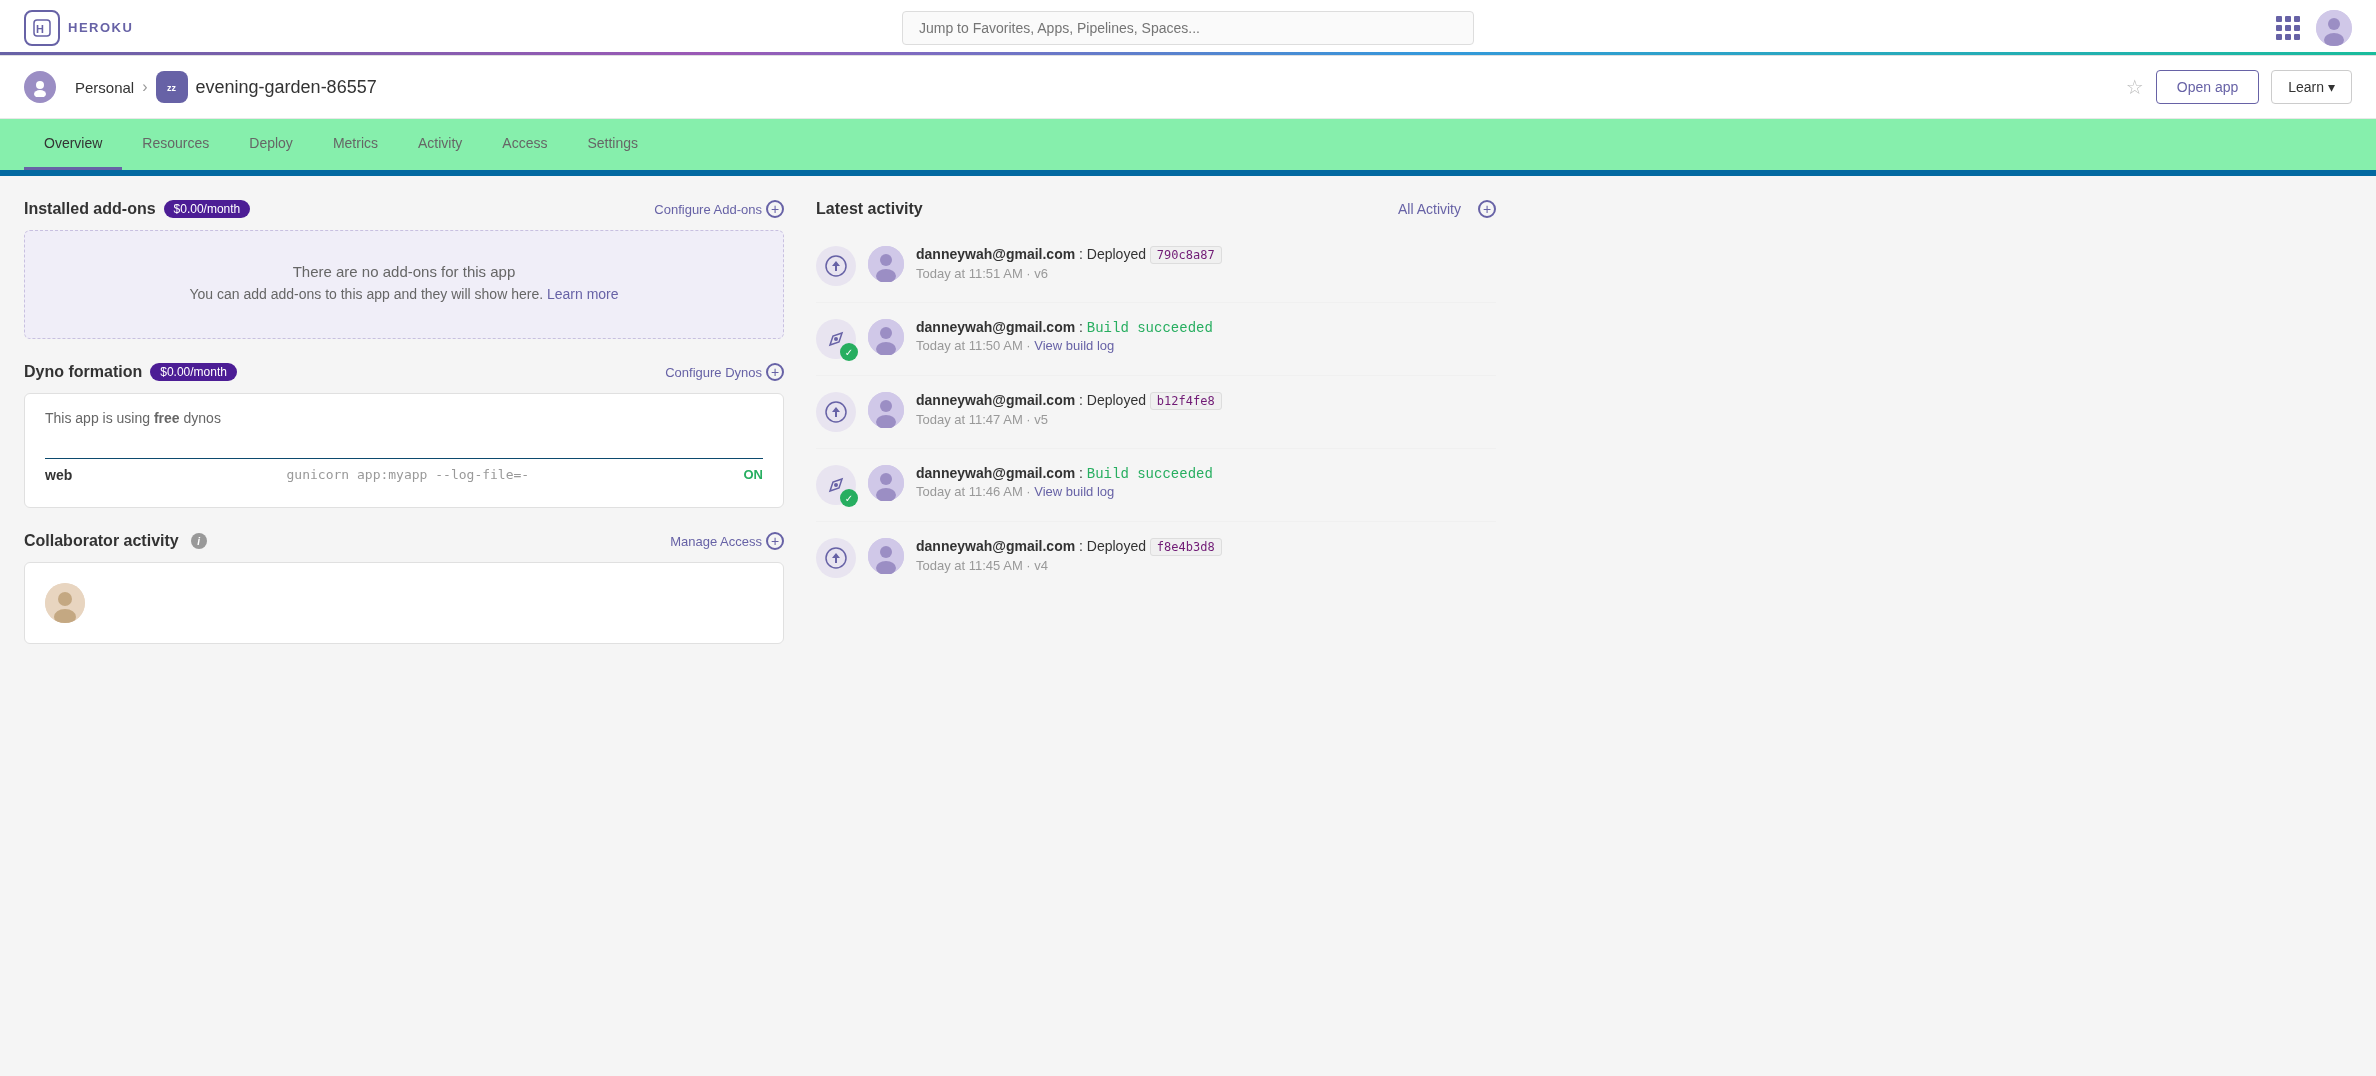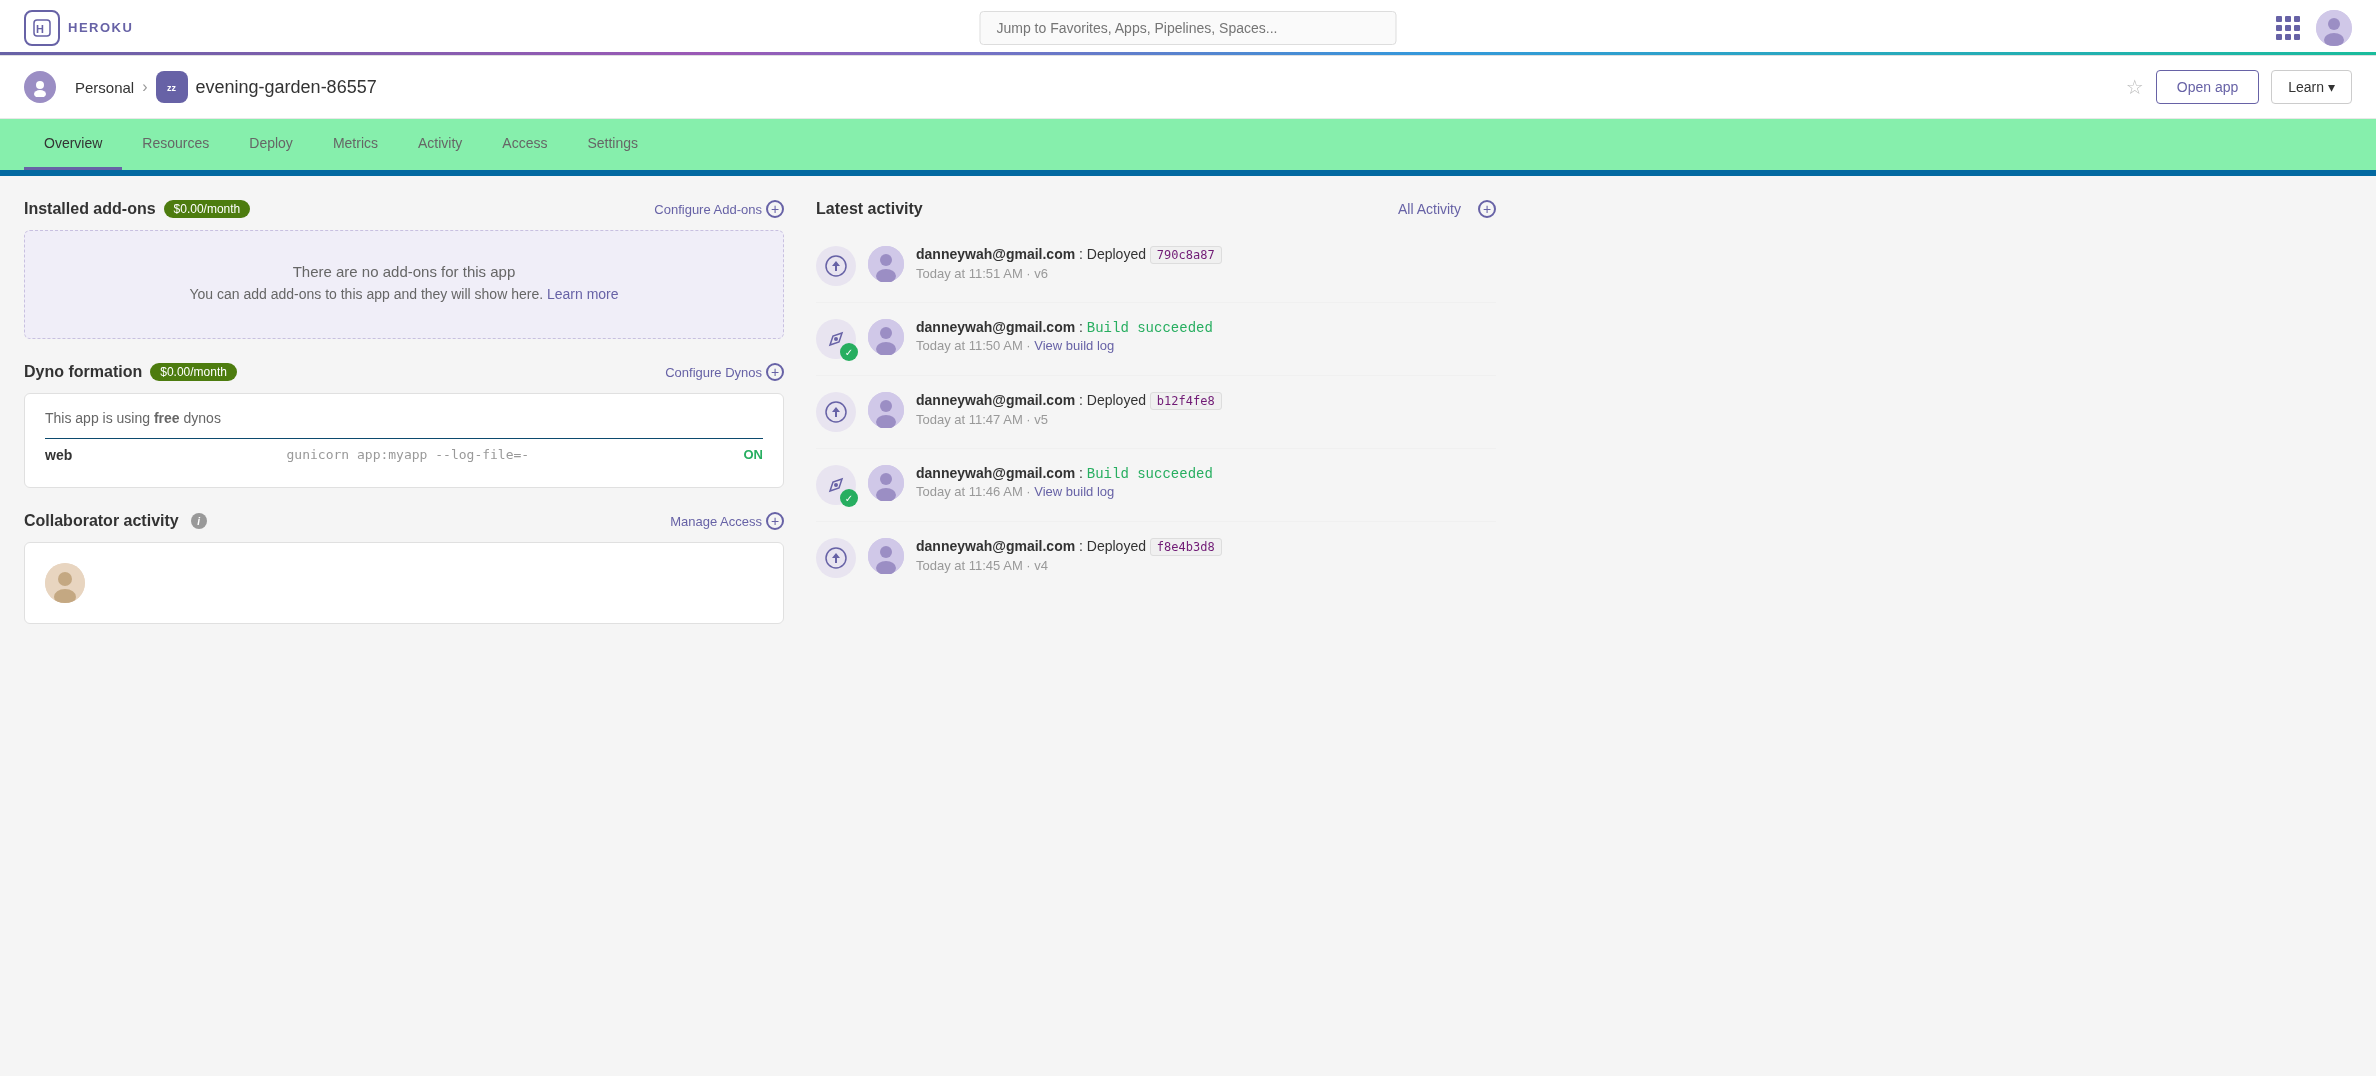--- a/index.html
+++ b/index.html
@@ -39,21 +39,21 @@
       font-weight: 700;
       font-size: 13px;
       letter-spacing: 1.5px;
       color: #6762a6;
       text-transform: uppercase;
     }
     .search-bar {
       position: absolute;
       left: 50%;
       transform: translateX(-50%);
-      width: 417px;
+      width: 572px;
     }
     .search-bar input {
       width: 100%;
       padding: 8px 16px;
       border: 1px solid #ddd;
       border-radius: 4px;
       font-size: 14px;
       color: #999;
       outline: none;
       background: #fafafa;
@@ -217,21 +217,21 @@
     }
     .section-title {
       font-size: 16px;
       font-weight: 600;
       color: #333;
       display: flex;
       align-items: center;
       gap: 8px;
     }
     .badge {
-      background: #4d7c0f;
+      background: #4c1d95;
       color: #fff;
       border-radius: 20px;
       padding: 2px 10px;
       font-size: 12px;
       font-weight: 500;
     }
     .section-link {
       color: #6762a6;
       font-size: 13px;
       display: flex;
@@ -263,21 +263,21 @@
     .empty-addons .learn-more { color: #6762a6; cursor: pointer; }
 
     
     .dyno-section { margin-bottom: 24px; }
     .dyno-info {
       background: #fff;
       border: 1px solid #e0e0e0;
       border-radius: 6px;
       padding: 16px 20px;
     }
-    .dyno-free-text { color: #666; font-size: 14px; margin-bottom: 12px; }
+    .dyno-free-text { color: #666; font-size: 14px; margin-bottom: 32px; }
     .dyno-free-text strong { font-weight: 700; }
     .dyno-row {
       display: flex;
       align-items: flex-start;
       justify-content: space-between;
       padding: 8px 0;
       border-top: 1px solid #0c4a6e;
     }
     .dyno-name { font-weight: 600; color: #333; }
     .dyno-command { color: #999; font-family: monospace; font-size: 13px; }

